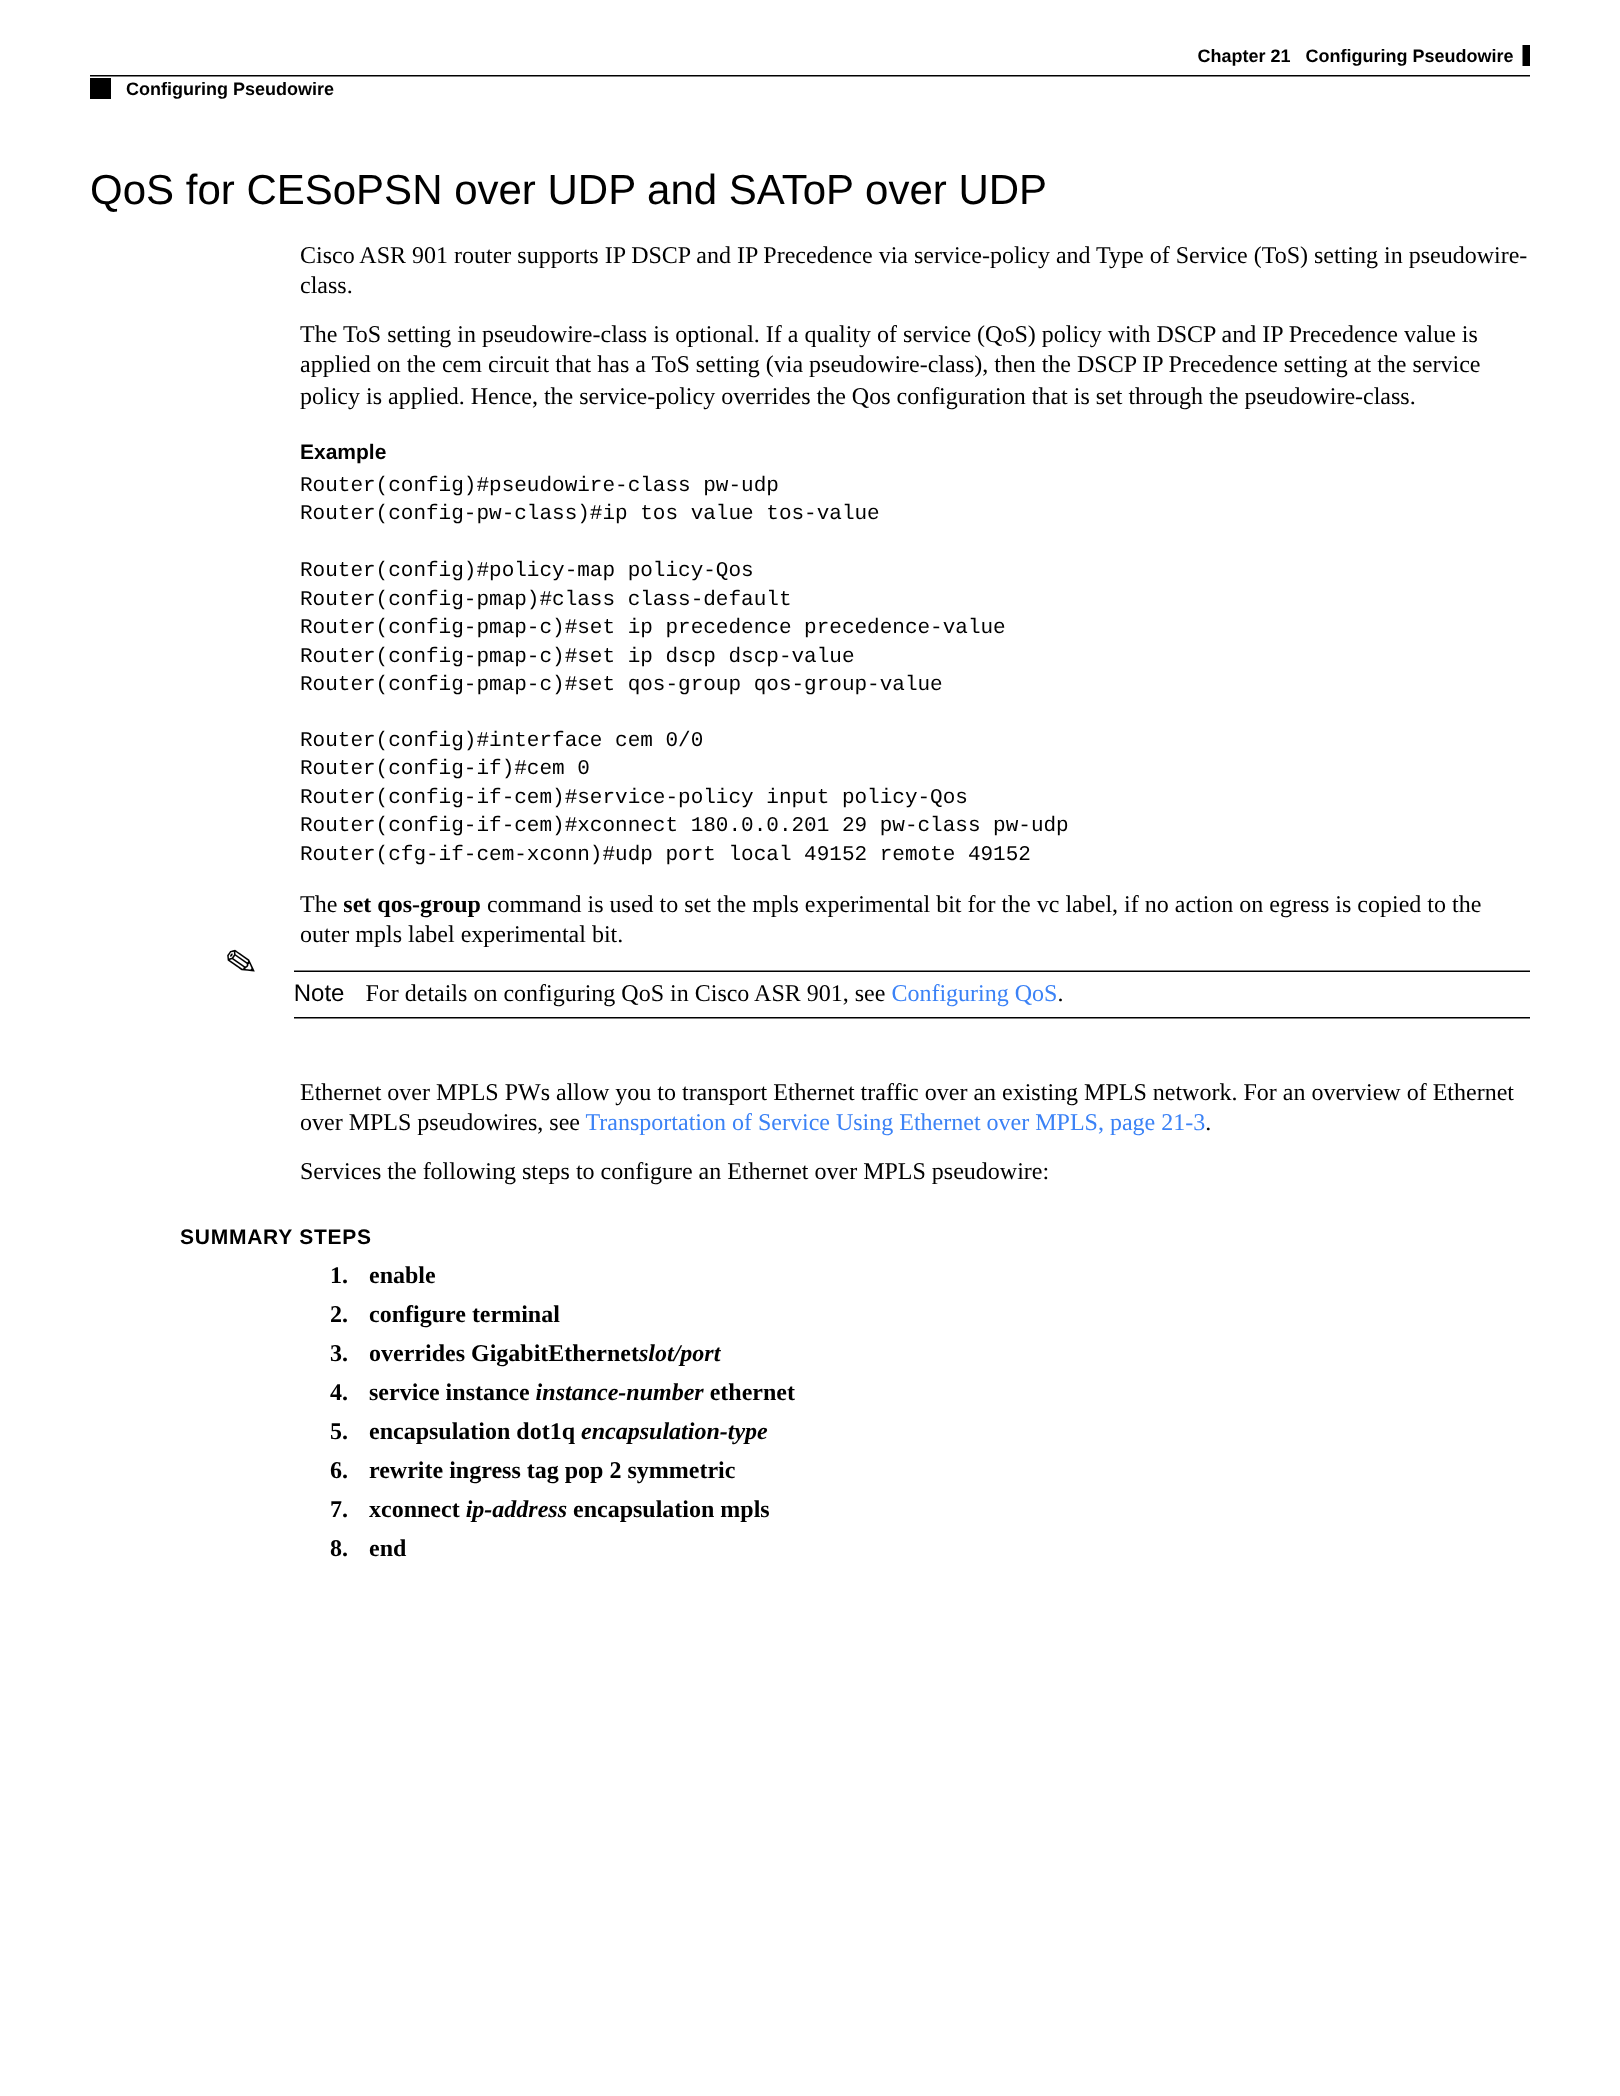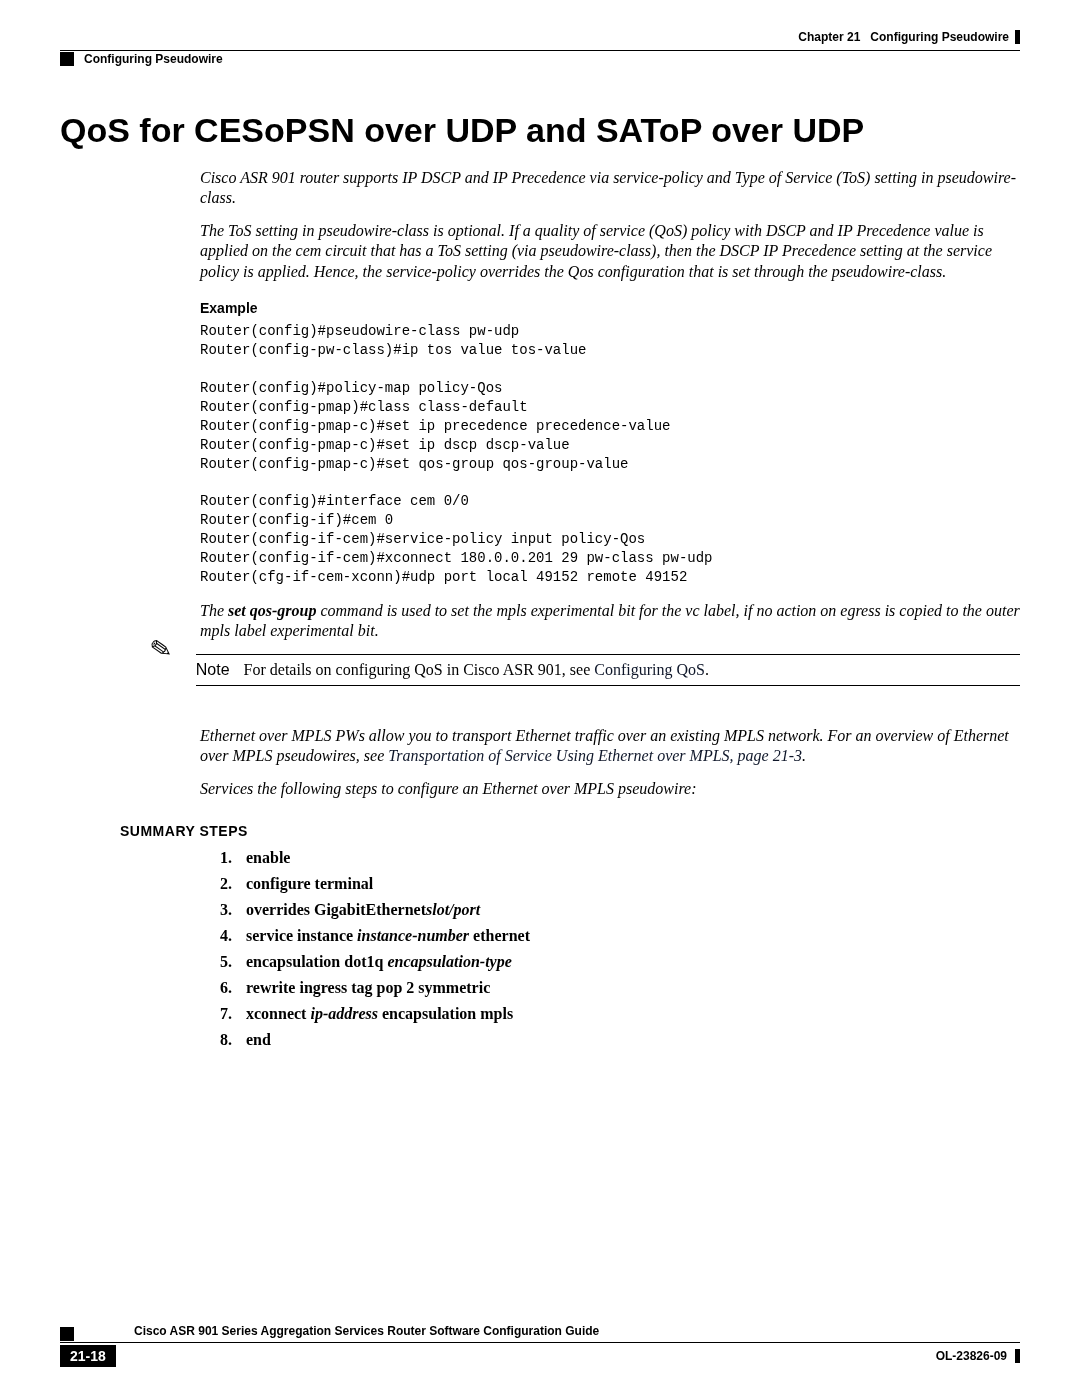--- a/index.html
+++ b/index.html
@@ -48,32 +48,31 @@
     height: 14px;
     background: #000;
     margin-right: 10px;
   }
   .header-rule {
     border-top: 1px solid #000;
     margin-bottom: 60px;
   }
   .h1 {
     font-family: Arial, Helvetica, sans-serif;
-    font-size: 34px;
-    font-weight: bold;
+    font-size: 28px;
+    font-weight: normal;
     margin: 0 0 18px 0;
   }
   .body-indent {
     margin-left: 140px;
   }
   .p {
     font-size: 16px;
     line-height: 1.28;
     margin: 0 0 12px 0;
-    font-style: italic;
   }
   .example-label {
     font-family: Liberation Sans, sans-serif;
     font-size: 14px;
     font-weight: bold;
     margin: 18px 0 6px 0;
   }
   .code {
     font-family: "Courier New", Courier, monospace;
     font-size: 14px;
@@ -93,21 +92,21 @@
     display: inline-block;
   }
   .note-text-wrap {
     flex: 1;
     margin-left: 24px;
   }
   .note-rule { border-top: 1px solid #000; margin-bottom: 6px; }
   .note-rule-bottom { border-top: 1px solid #000; margin-top: 6px; }
   .note-line { font-size: 16px; }
   .note-label { font-family: Arial, Helvetica, sans-serif; font-weight: normal; margin-right: 14px; }
-  .link { color: #0f172a; }
+  .link { color: #3b82f6; }
   .summary-label {
     font-family: Arial, Helvetica, sans-serif;
     font-size: 14px;
     font-weight: bold;
     margin: 24px 0 10px 60px;
     letter-spacing: 0.5px;
   }
   .steps-list {
     margin: 0 0 0 160px;
     padding: 0;
@@ -255,27 +254,13 @@
       <li><span>enable</span></li>
       <li><span>configure terminal</span></li>
       <li><span>overrides GigabitEthernet</span><span class="italic">slot/port</span></li>
       <li><span>service instance </span><span class="italic">instance-number</span><span> ethernet</span></li>
       <li><span>encapsulation dot1q </span><span class="italic">encapsulation-type</span></li>
       <li><span>rewrite ingress tag pop 2 symmetric</span></li>
       <li><span>xconnect </span><span class="italic">ip-address</span><span> encapsulation mpls</span></li>
       <li><span>end</span></li>
     </ol>
 
-  <div class="footer">
-    <div class="footer-title-row">
-      <span class="footer-left-square"></span>
-      <span class="footer-title">Cisco ASR 901 Series Aggregation Services Router Software Configuration Guide</span>
-    </div>
-    <div class="footer-rule"></div>
-    <div class="footer-bottom">
-      <span class="page-num-box">21-18</span>
-      <span class="doc-id">
-        <span>OL-23826-09</span>
-        <span class="right-small-bar"></span>
-      </span>
-    </div>
-  </div>
 </div>
 
 </body></html>

